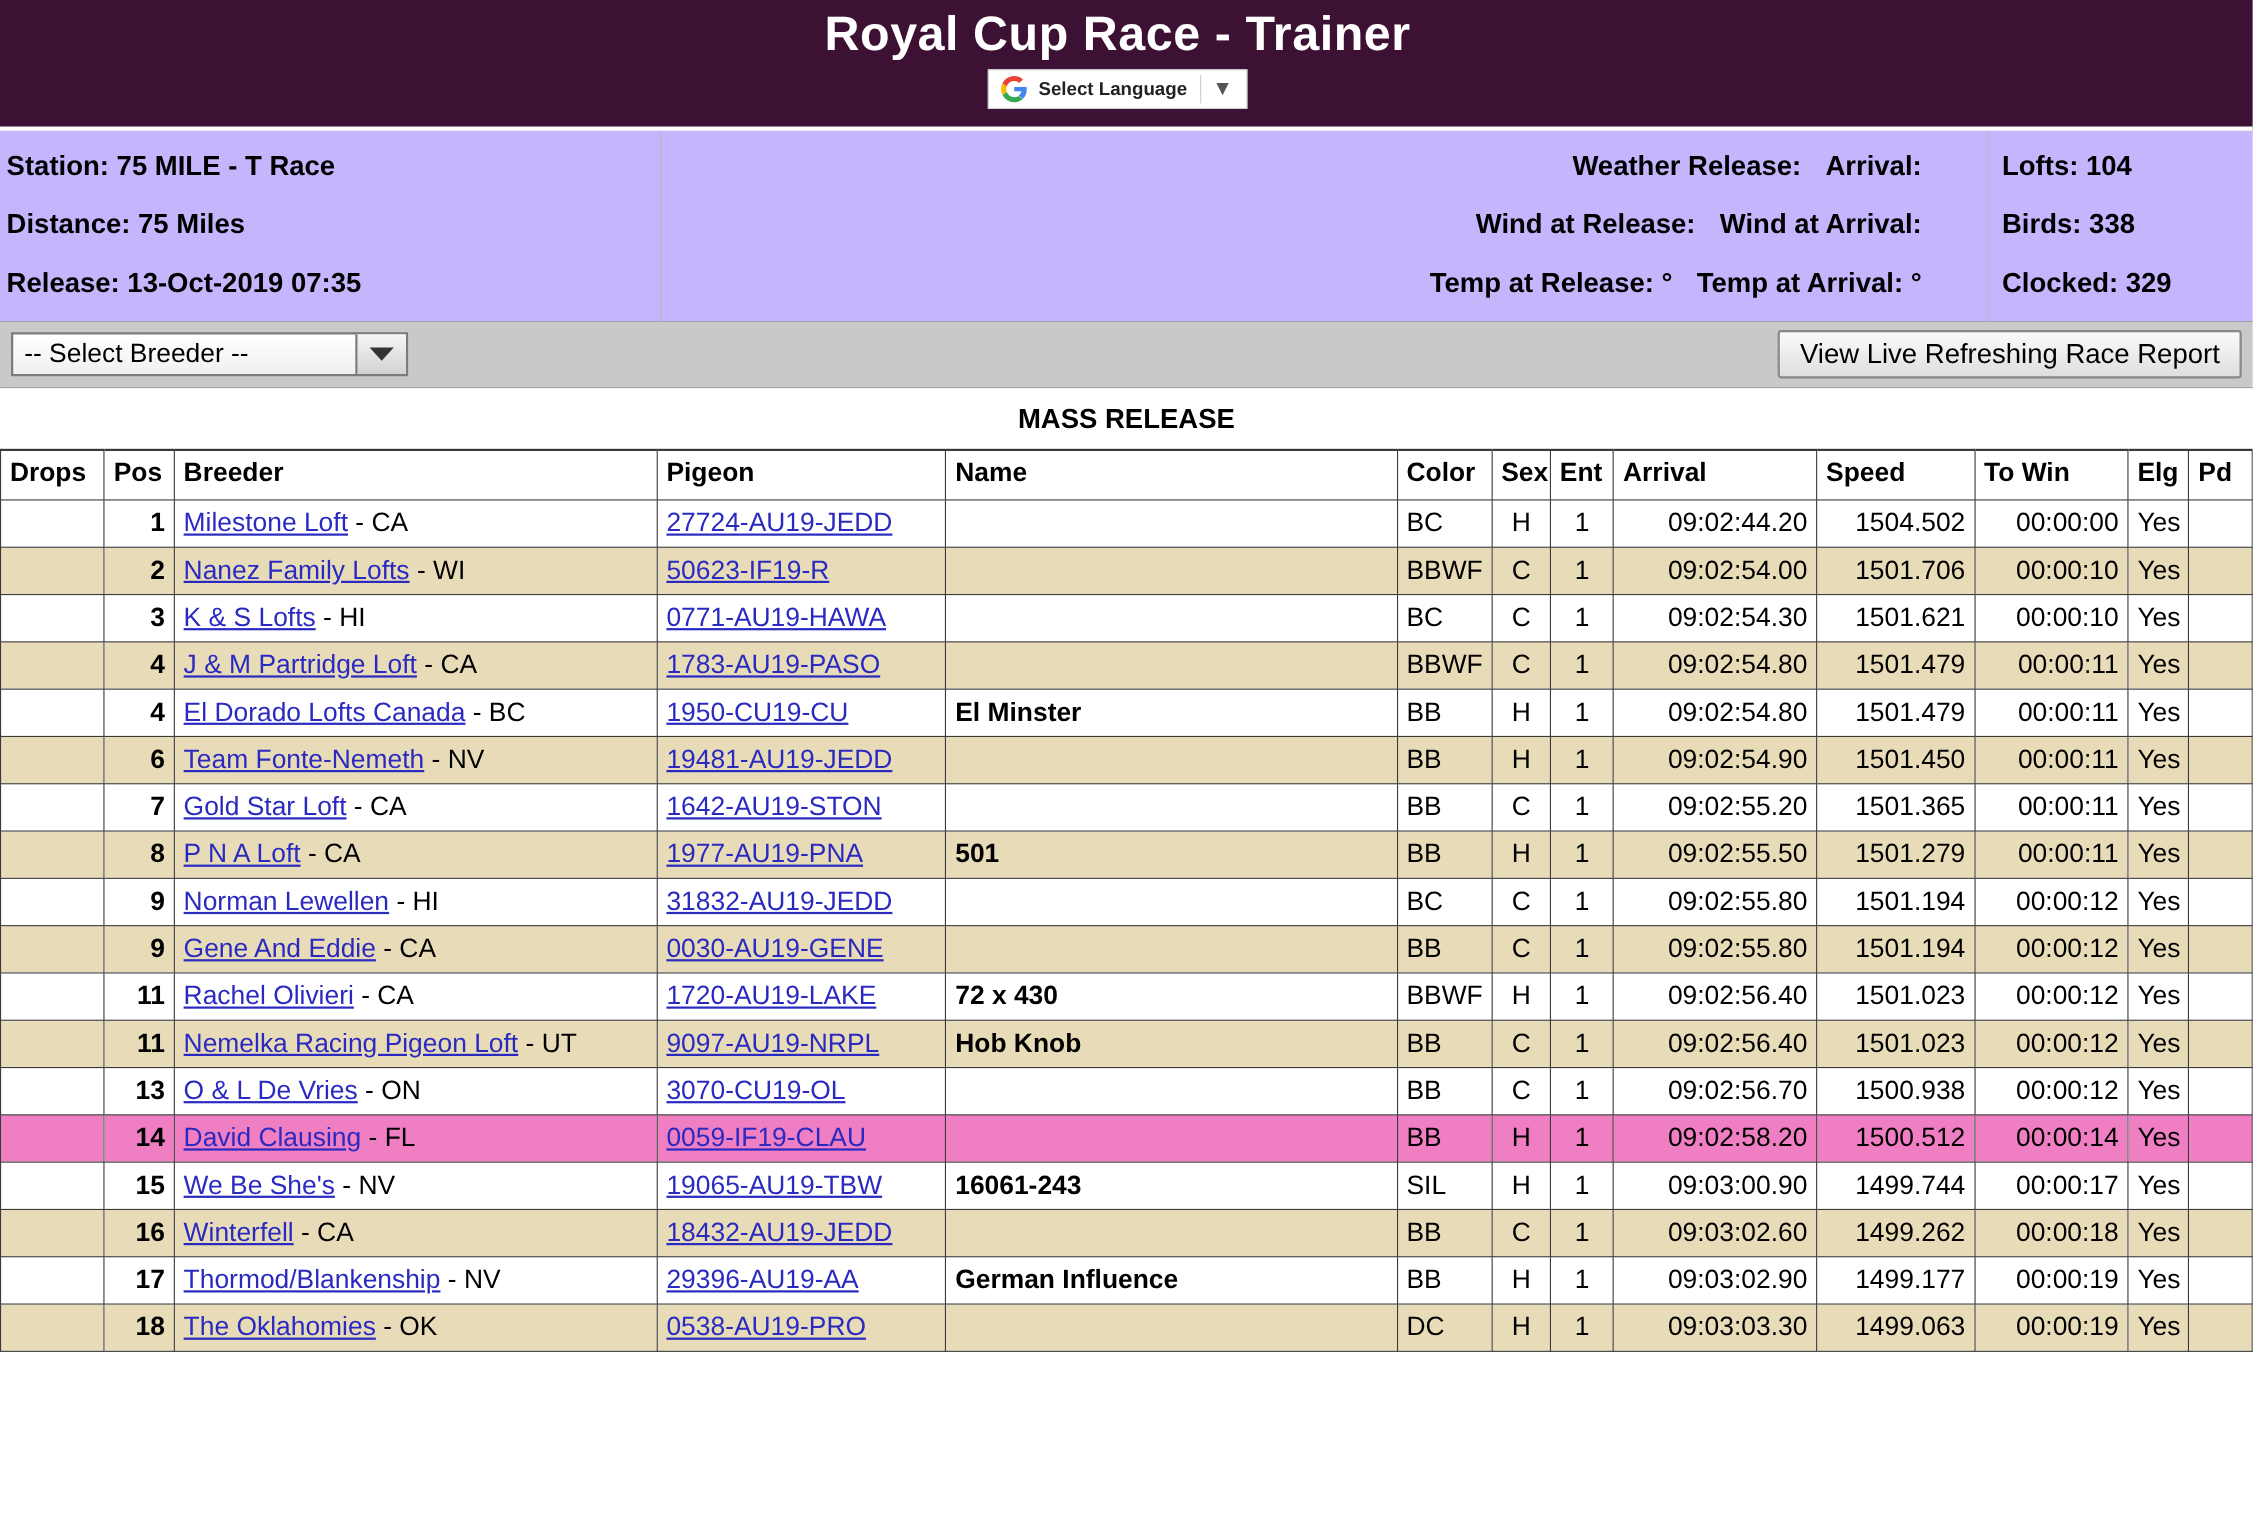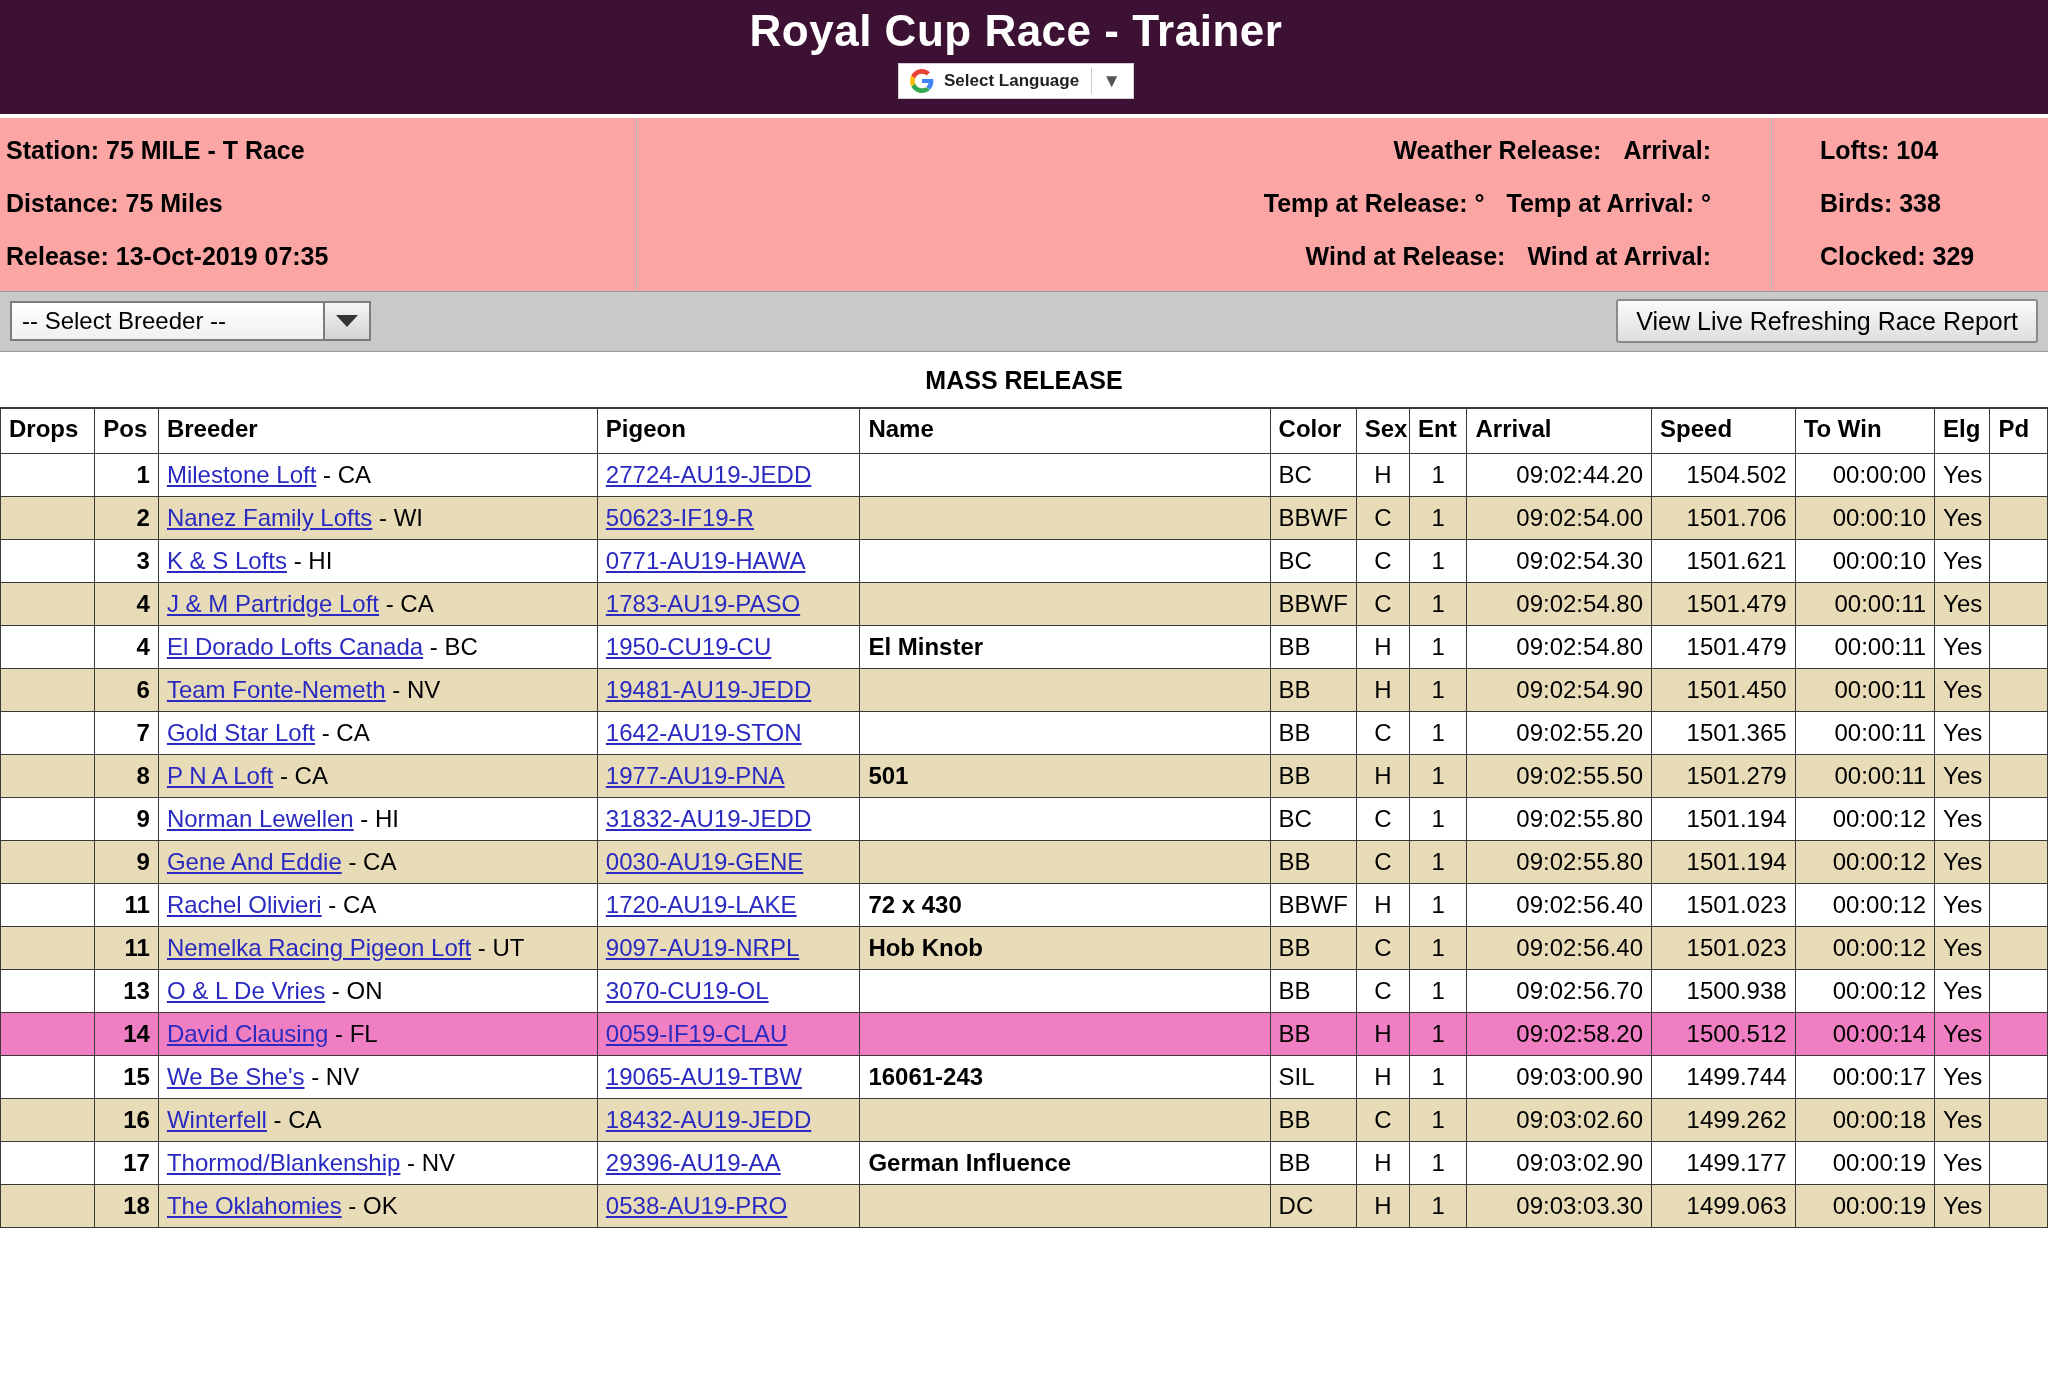--- a/index.html
+++ b/index.html
@@ -62,22 +62,21 @@
   }
   .lang-caret {
     font-size: 19px;
     color: #555;
   }
 
   
   .info-strip {
     display: flex;
     border-bottom: 1px solid #9a9a9a;
-    background: #fca5a5;
-    gap: 36px;
+    background: #c4b5fd;
   }
   .info-col {
     padding: 18px 10px 20px 10px;
     box-sizing: border-box;
   }
   .info-left {
     width: 600px;
     padding-left: 6px;
   }
   .info-mid {
@@ -238,24 +237,24 @@
   <div class="info-col info-left">
     <div class="info-line">Station: 75 MILE - T Race</div>
     <div class="info-line">Distance: 75 Miles</div>
     <div class="info-line">Release: 13-Oct-2019 07:35</div>
   </div>
   <div class="info-col info-mid">
     <div class="info-line">
       <span>Weather Release:</span><span class="gap"></span><span>Arrival:</span>
     </div>
     <div class="info-line">
-      <span>Temp at Release: °</span><span class="gap"></span><span>Temp at Arrival: °</span>
+      <span>Wind at Release:</span><span class="gap"></span><span>Wind at Arrival:</span>
     </div>
     <div class="info-line">
-      <span>Wind at Release:</span><span class="gap"></span><span>Wind at Arrival:</span>
+      <span>Temp at Release: °</span><span class="gap"></span><span>Temp at Arrival: °</span>
     </div>
   </div>
   <div class="info-col info-right">
     <div class="info-line">Lofts: 104</div>
     <div class="info-line">Birds: 338</div>
     <div class="info-line">Clocked: 329</div>
   </div>
 </div>
 
 <div class="toolbar">

